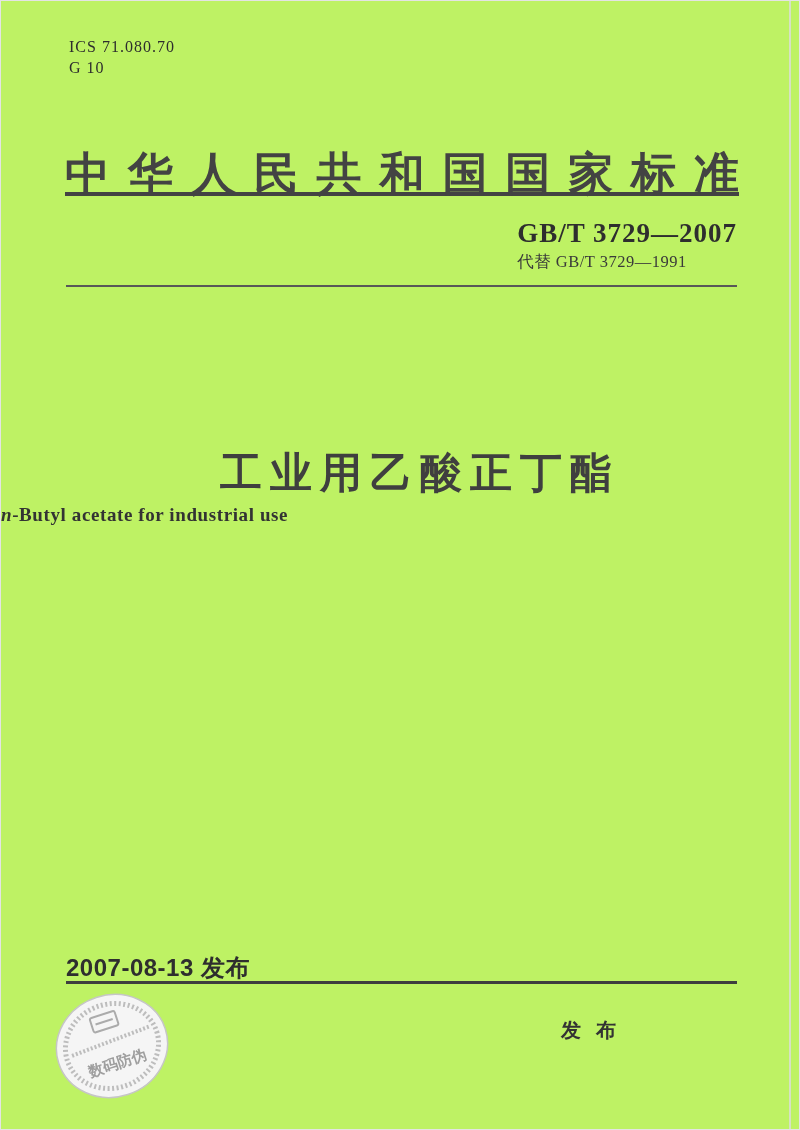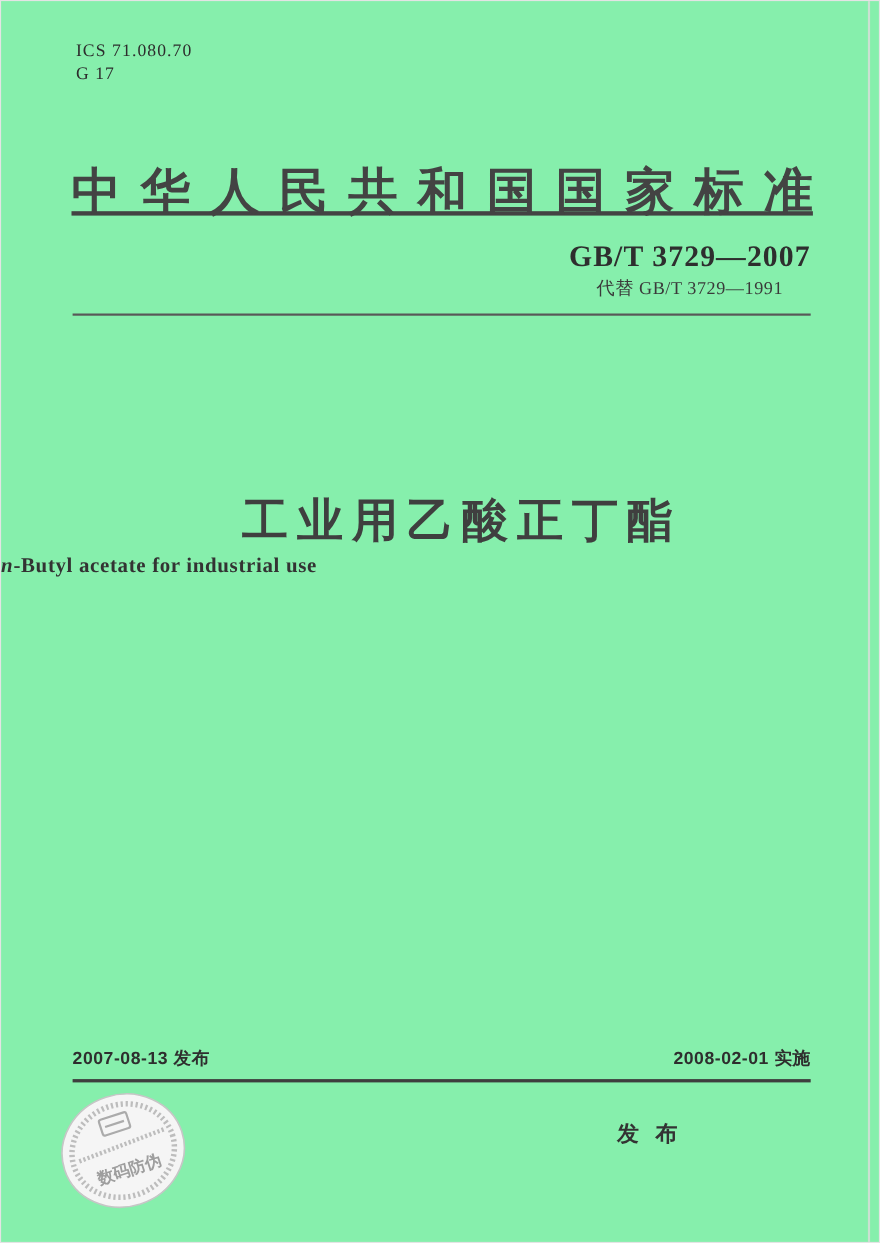--- a/index.html
+++ b/index.html
@@ -1,20 +1,20 @@
 <!DOCTYPE html>
 <html><head>
 <meta charset="utf-8">
 <style>
   html,body{margin:0;padding:0;background:#888;}
   .page{
     position:relative;
     width:800px;height:1130px;
     margin:0 auto;
-    background:#86efac;
+    background:#bef264;
     overflow:hidden;
     font-family:"Liberation Serif", serif;
     color:#2f2f2f;
     box-sizing:border-box;
     border:1px solid #e4e4e4;
   }
   
   .page::after{
     content:"";position:absolute;top:0;bottom:0;right:8px;width:2px;
     background:#dcdcdc;opacity:.8;
@@ -25,21 +25,21 @@
     font-family:"Liberation Serif", serif;}
   .gb-logo{position:absolute;left:518px;top:36px;width:242px;height:94px;}
 
   .national-heading{
     position:absolute;left:64px;top:146px;width:674px;margin:0;
     font-size:45px;font-weight:bold;color:#434343;
     text-align:justify;text-align-last:justify;
     line-height:1.2;white-space:nowrap;text-decoration:underline;
   }
 
-  .std-num-block{position:absolute;top:217px;right:62px;text-align:center;}
+  .std-num-block{position:absolute;top:217px;right:62px;text-align:left;}
   .std-number{font-size:27px;font-weight:bold;color:#2e2e2e;letter-spacing:1px;white-space:nowrap;}
   .replaces{font-size:16.5px;color:#3a3a3a;margin-top:2px;letter-spacing:.5px;white-space:nowrap;}
 
   .rule{position:absolute;left:65px;width:671px;border:none;margin:0;padding:0;}
   .rule.top-rule{top:284px;height:2px;background:#585858;}
   .rule.bottom-rule{top:980px;height:3px;background:#3e3e3e;}
 
   .doc-title{
     position:absolute;top:428px;left:0;width:100%;margin:16px;
     text-align:center;font-size:42px;font-weight:bold;color:#3f3f3f;
@@ -49,21 +49,21 @@
     position:absolute;top:503px;left:0;width:100%;text-align:left;
     font-size:19px;font-weight:bold;color:#333;
     font-family:"Liberation Serif", serif;letter-spacing:.6px;
   }
   .doc-subtitle .nitalic{font-style:italic;font-weight:bold;}
 
   .dates-row{
     position:absolute;top:951px;left:65px;width:671px;
     display:flex;justify-content:space-between;
     font-family:"Liberation Sans", sans-serif;
-    font-size:16px;font-weight:bold;color:#2e2e2e;letter-spacing:.5px;text-align:center;
+    font-size:24px;font-weight:bold;color:#2e2e2e;letter-spacing:.5px;text-align:center;
   }
 
   .seal{position:absolute;left:48px;top:990px;width:126px;height:110px;}
 
   .issuer-block{
     position:absolute;left:156px;top:1001px;width:416px;
     font-family:"Liberation Sans", sans-serif;color:#2f2f2f;
   }
   .issuer-line1{font-size:21.5px;font-weight:bold;letter-spacing:.5px;
     white-space:nowrap;text-align:center;line-height:30px;}
@@ -76,39 +76,38 @@
     font-size:20px;font-weight:bold;color:#333;letter-spacing:15px;white-space:nowrap;
   }
 </style>
 </head>
 <body>
 
 <div class="page">
 
   <div class="ics-block">
     <div>ICS 71.080.70</div>
-    <div>G 17</div>
+    <div>G 10</div>
   </div>
 
 
   <h1 class="national-heading">中华人民共和国国家标准</h1>
 
   <div class="std-num-block">
     <div class="std-number">GB/T 3729—2007</div>
     <div class="replaces">代替 GB/T 3729—1991</div>
   </div>
 
   <hr class="rule top-rule">
 
   <div class="doc-title">工业用乙酸正丁酯</div>
   <div class="doc-subtitle"><span class="nitalic">n</span><span>-Butyl acetate for industrial use</span></div>
 
   <div class="dates-row">
     <span>2007-08-13 发布</span>
-    <span>2008-02-01 实施</span>
   </div>
 
   <hr class="rule bottom-rule">
 
   <div class="seal">
     <svg width="126" height="110" viewBox="0 0 126 110" xmlns="http://www.w3.org/2000/svg">
       <g transform="rotate(-18 63 55)">
         <ellipse cx="63" cy="55" rx="56" ry="51" fill="#f5f5f5" stroke="#c6c6c6" stroke-width="1.5"></ellipse>
 
         <ellipse cx="63" cy="55" rx="47" ry="42" fill="none" stroke="#bdbdbd" stroke-width="5" stroke-dasharray="2 2.5"></ellipse>

